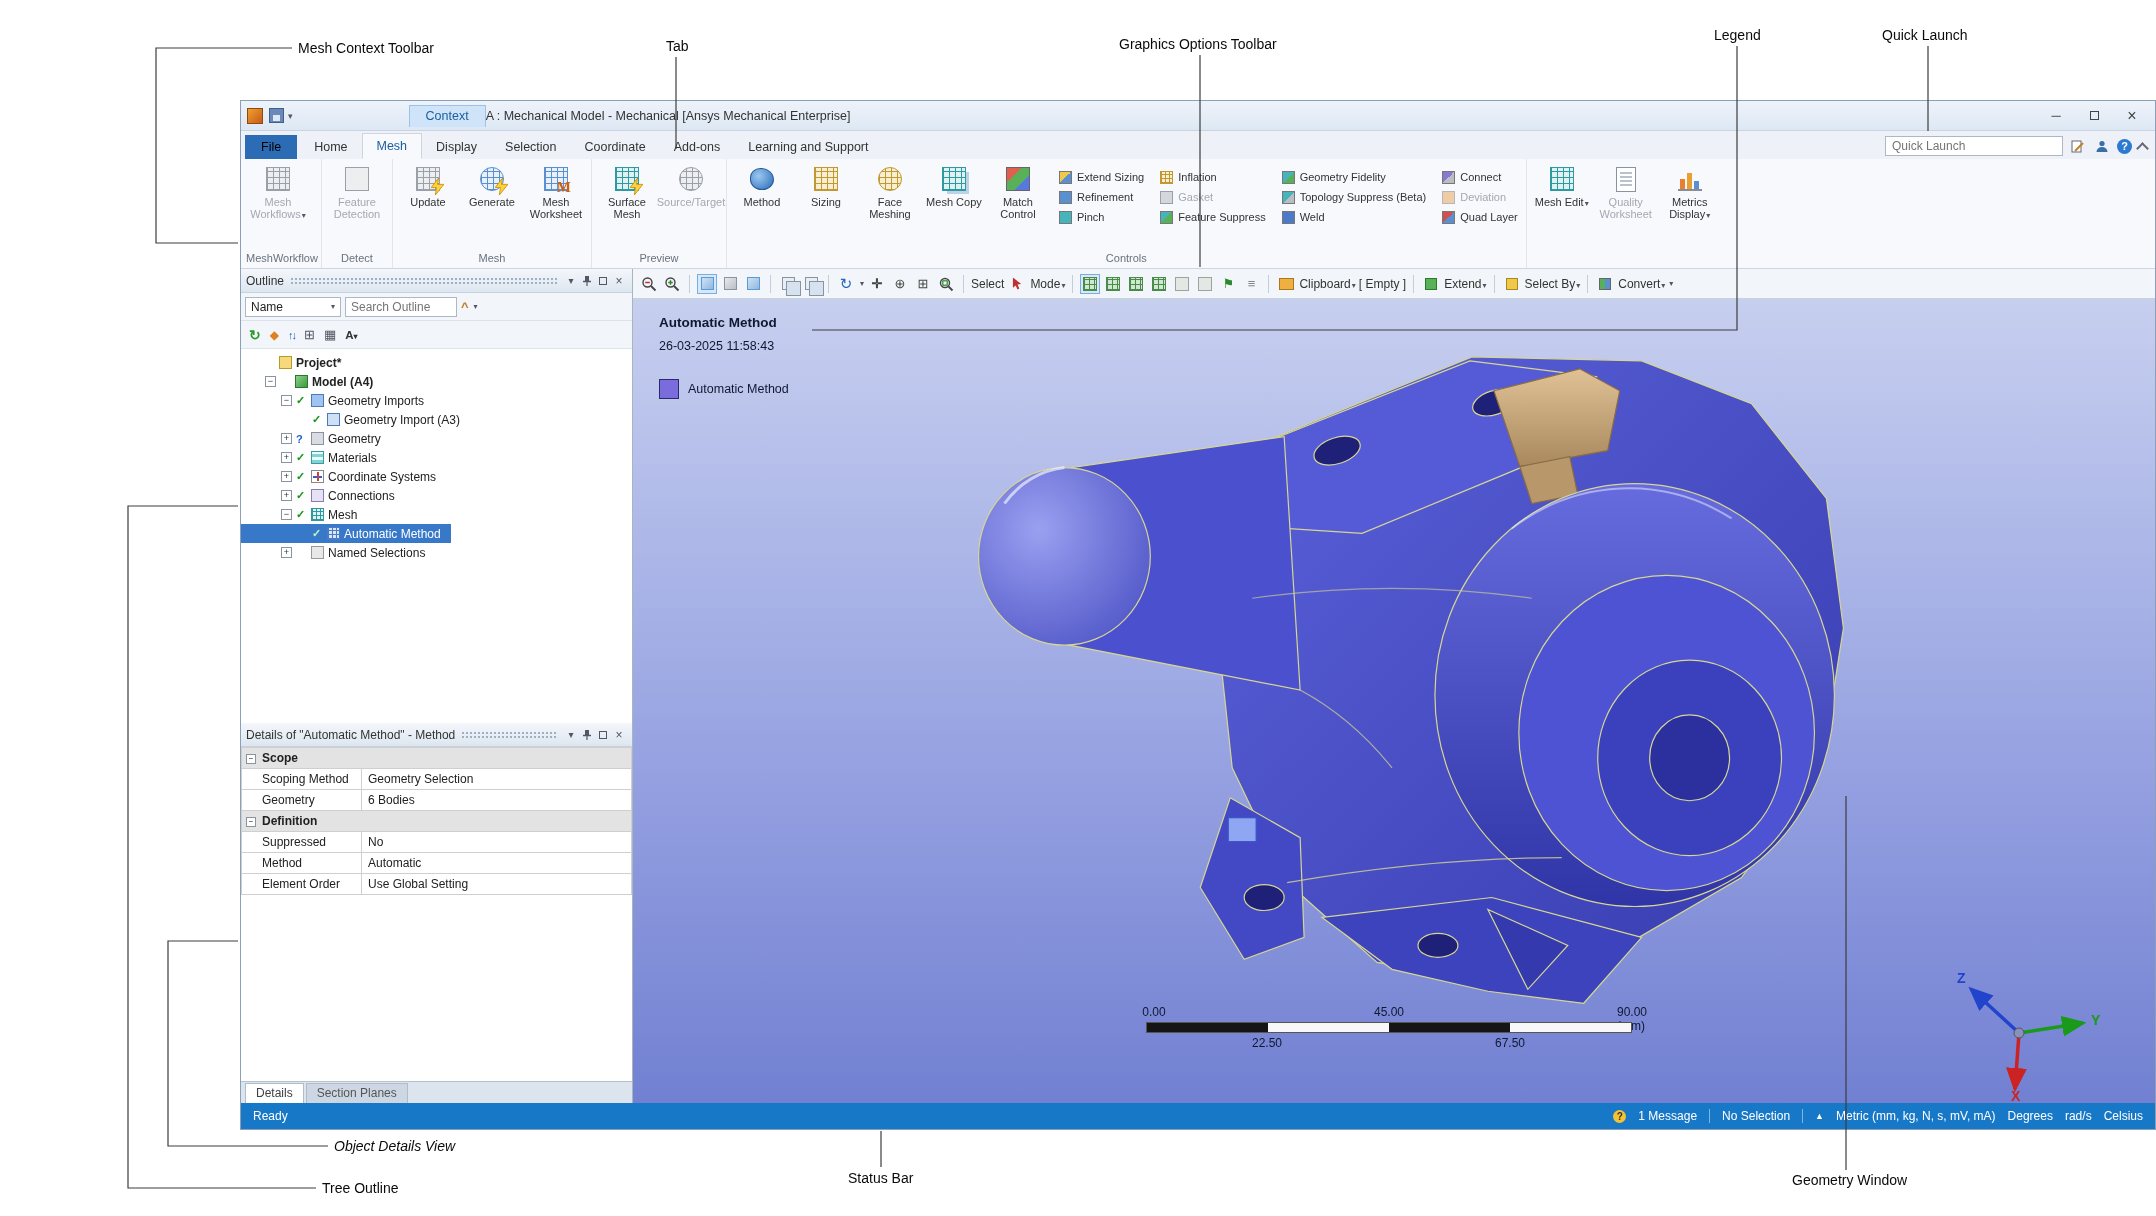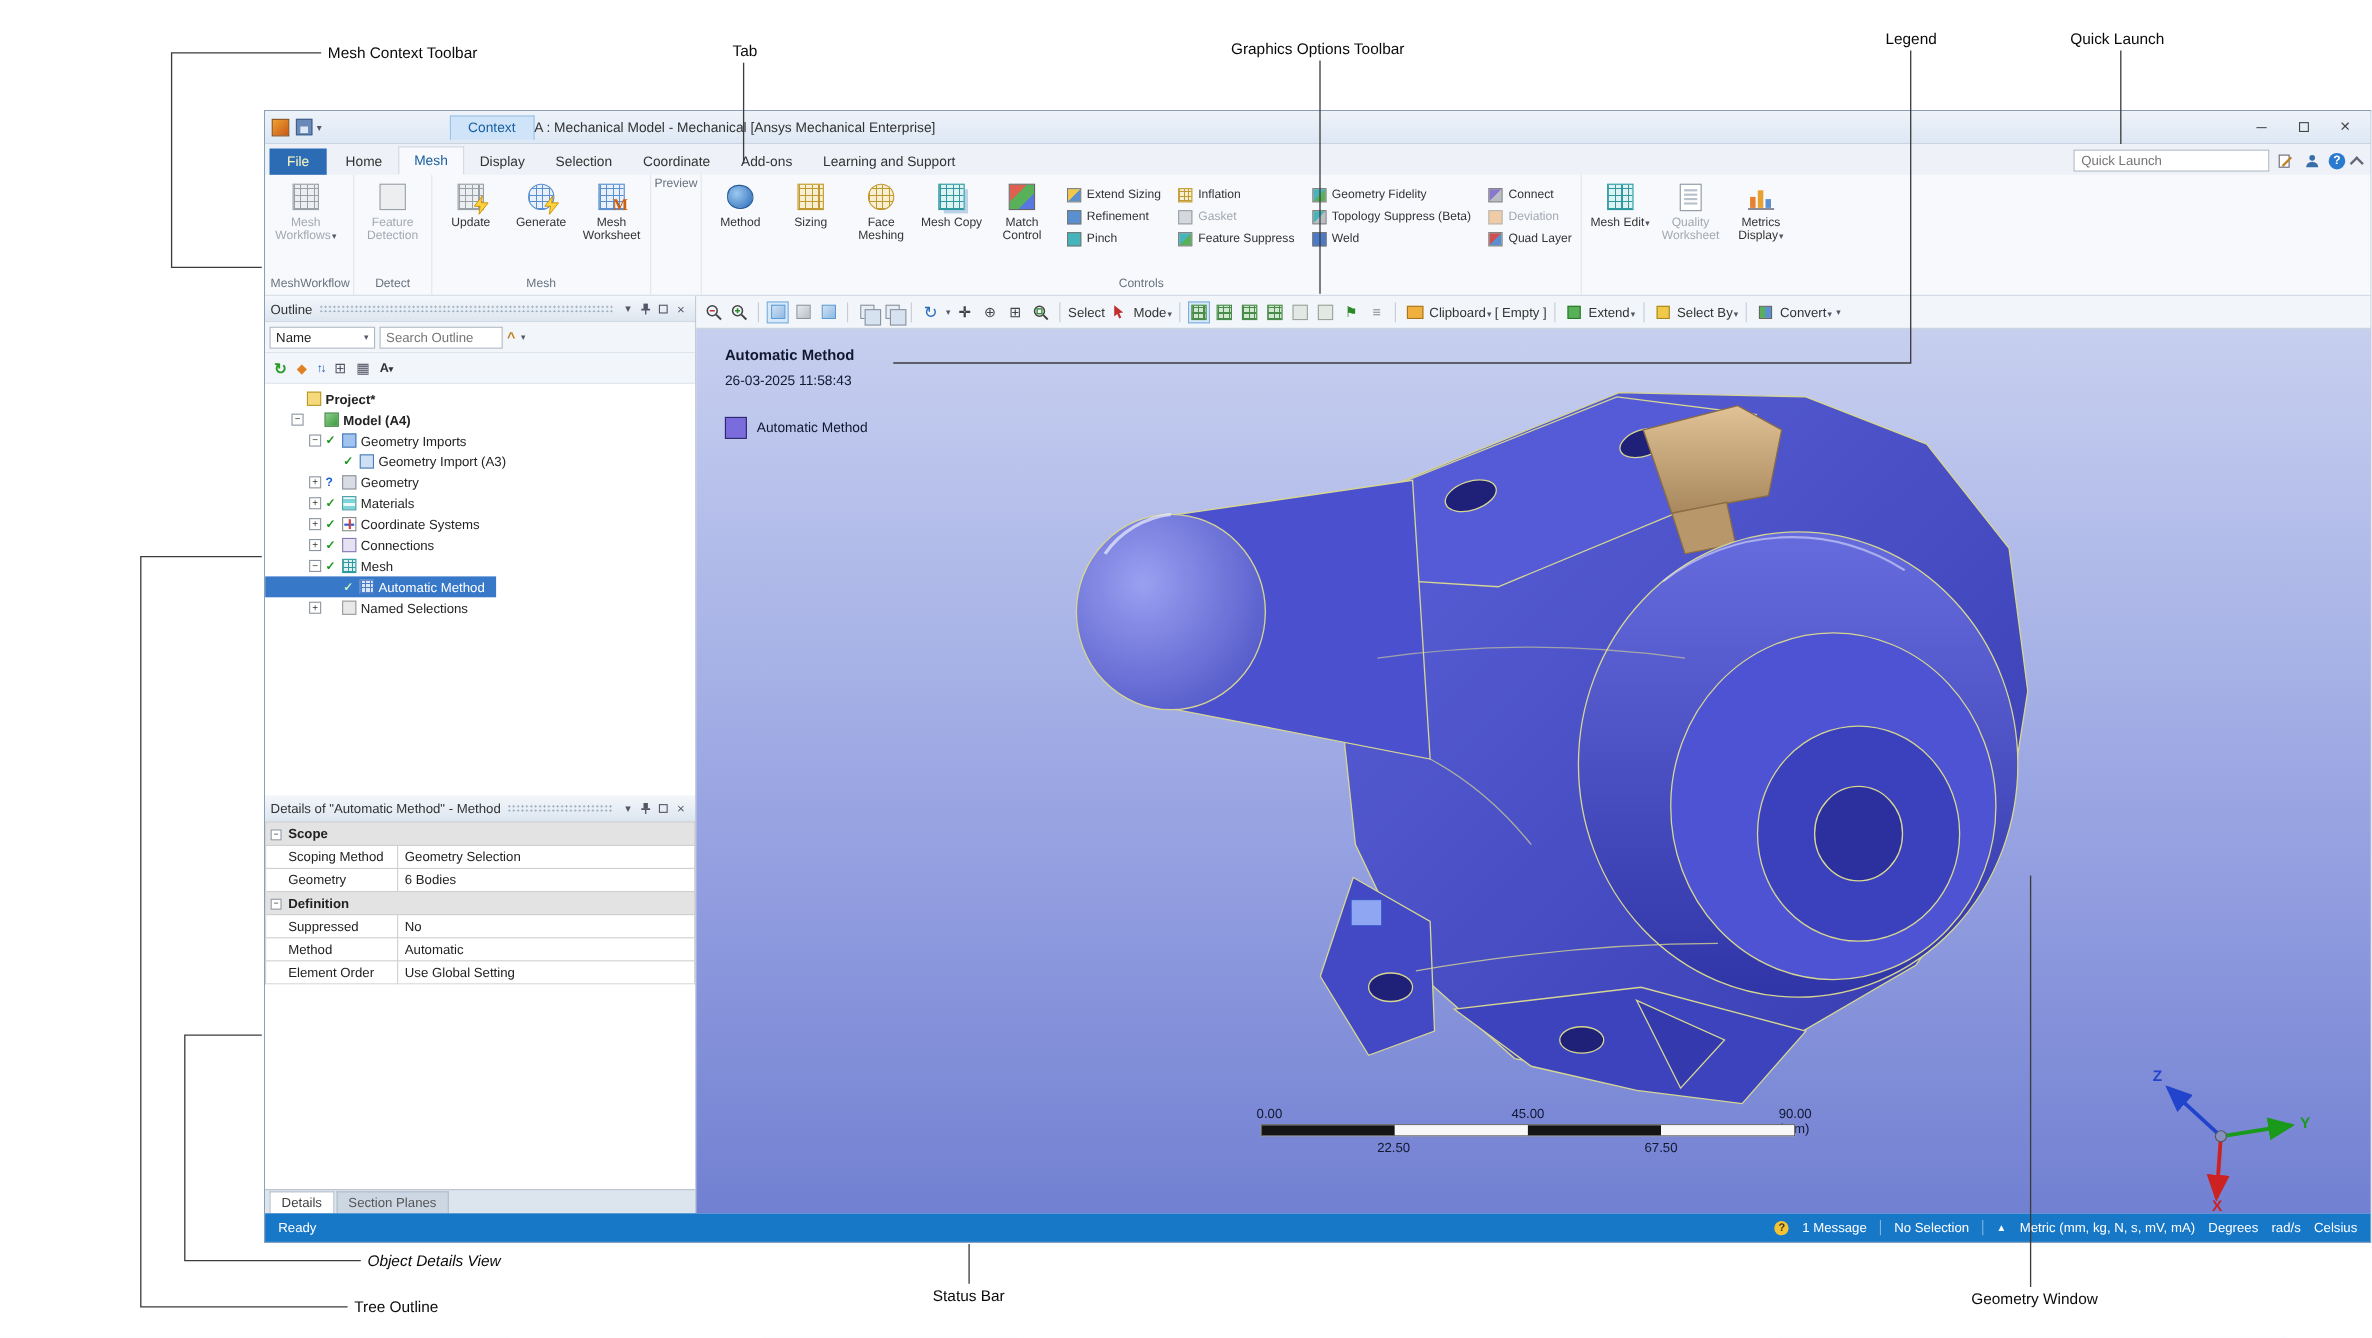--- a/index.html
+++ b/index.html
@@ -24,21 +24,21 @@
   .tb-caret { font-size:9px; color:#556; margin-right:8px; }
   .context-pill { margin-left:108px; padding:3px 16px 4px; background:#cfe4f8; border:1px solid #9cc2e8; border-bottom:none; color:#1a5fa0; font-size:12.5px; }
   .tb-title { color:#333; font-size:12.5px; flex:1; }
   .winbtns { display:flex; gap:4px; }
   .winbtn { width:34px; height:20px; display:flex; align-items:center; justify-content:center; color:#444; font-size:13px; }
   .winbtn .restore-box { width:9px; height:9px; border:1.5px solid #444; }
 
   
   .tabrow { height:28px; background:#eef2f8; display:flex; align-items:flex-end; padding-left:4px; }
   .rtab { padding:5px 14px; font-size:12.5px; color:#333; }
-  .rtab.file { background:#2b6cb5; color:#fef9c3; margin-right:3px; padding:5px 16px; }
+  .rtab.file { background:#2b6cb5; color:#000000; margin-right:3px; padding:5px 16px; }
   .rtab.active { background:#f7f9fc; border:1px solid #cfd6e0; border-bottom:1px solid #f7f9fc; color:#1a5fa0; }
   .tabrow-right { margin-left:auto; display:flex; align-items:center; gap:6px; padding-right:8px; padding-bottom:3px; }
   .quicklaunch { width:178px; height:20px; border:1px solid #aeb8c4; background:#fff; font-size:12px; padding:0 6px; color:#333; font-family:"Liberation Sans",sans-serif; }
   .tr-icon { width:18px; height:18px; display:flex; align-items:center; justify-content:center; font-size:12px; color:#3a6ea8; }
   .help-badge { width:15px; height:15px; border-radius:50%; background:#2a7ad0; color:#fff; font-size:11px; line-height:15px; text-align:center; font-weight:bold; }
   .chev-up { width:9px; height:9px; border-left:2px solid #667; border-top:2px solid #667; transform:rotate(45deg); margin-top:4px; }
 
   
   .ribbon { height:110px; background:#f7f9fc; border-bottom:1px solid #cfd6e0; display:flex; padding-left:2px; }
   .rgroup { display:flex; flex-direction:column; border-right:1px solid #e2e6ec; padding:2px 3px 0; }
@@ -295,20 +295,37 @@
               <span class="gridicon"></span>
                 <span class="m-overlay">M</span>
             </span>
             <span class="blabel"><span>Mesh Worksheet</span></span>
           </div>
         </div>
         <div class="rgroup-label">Mesh</div>
       </div>
 
       <div class="rgroup">
+        <div class="rgroup-content">
+          <div class="bigbtn">
+            <span class="bicon">
+              <span class="gridicon teal"></span>
+              <svg class="bolt" width="13" height="17" viewBox="0 0 12 16">
+                  <polygon points="7,0 0,9 5,9 4,16 12,6 6,6" fill="#ffd23e" stroke="#c89000" stroke-width="0.8"></polygon>
+                </svg>
+            </span>
+            <span class="blabel"><span>Surface Mesh</span></span>
+          </div>
+          <div class="bigbtn disabled">
+            <span class="bicon">
+                <span class="gridicon gray round"></span>
+              </span>
+            <span class="blabel"><span>Source/Target</span></span>
+          </div>
+        </div>
         <div class="rgroup-label">Preview</div>
       </div>
 
       <div class="rgroup">
         <div class="rgroup-content">
           <div class="bigbtn">
             <span class="bicon">
                 <span class="blob-blue"></span>
               </span>
             <span class="blabel"><span>Method</span></span>

